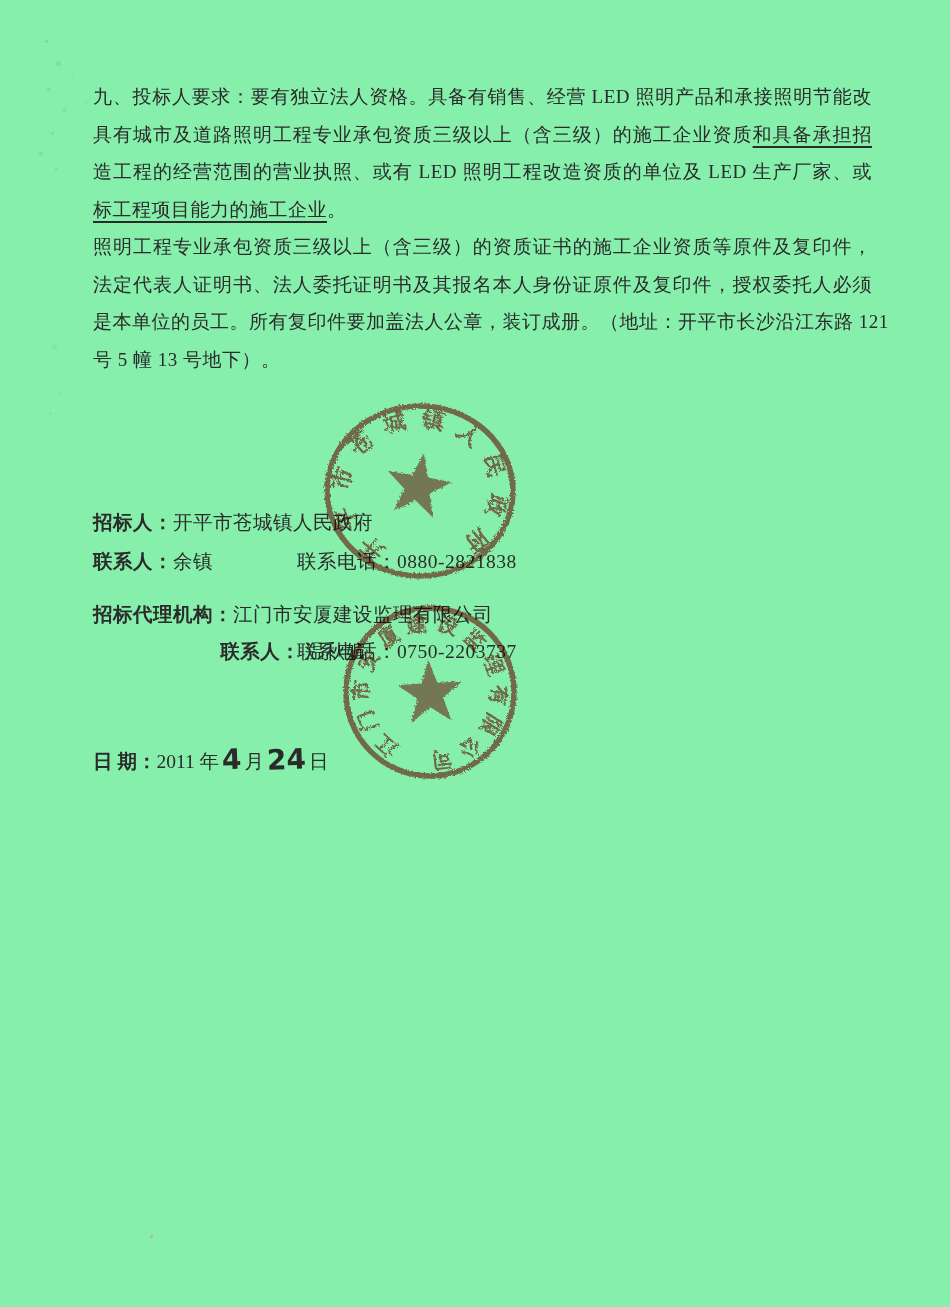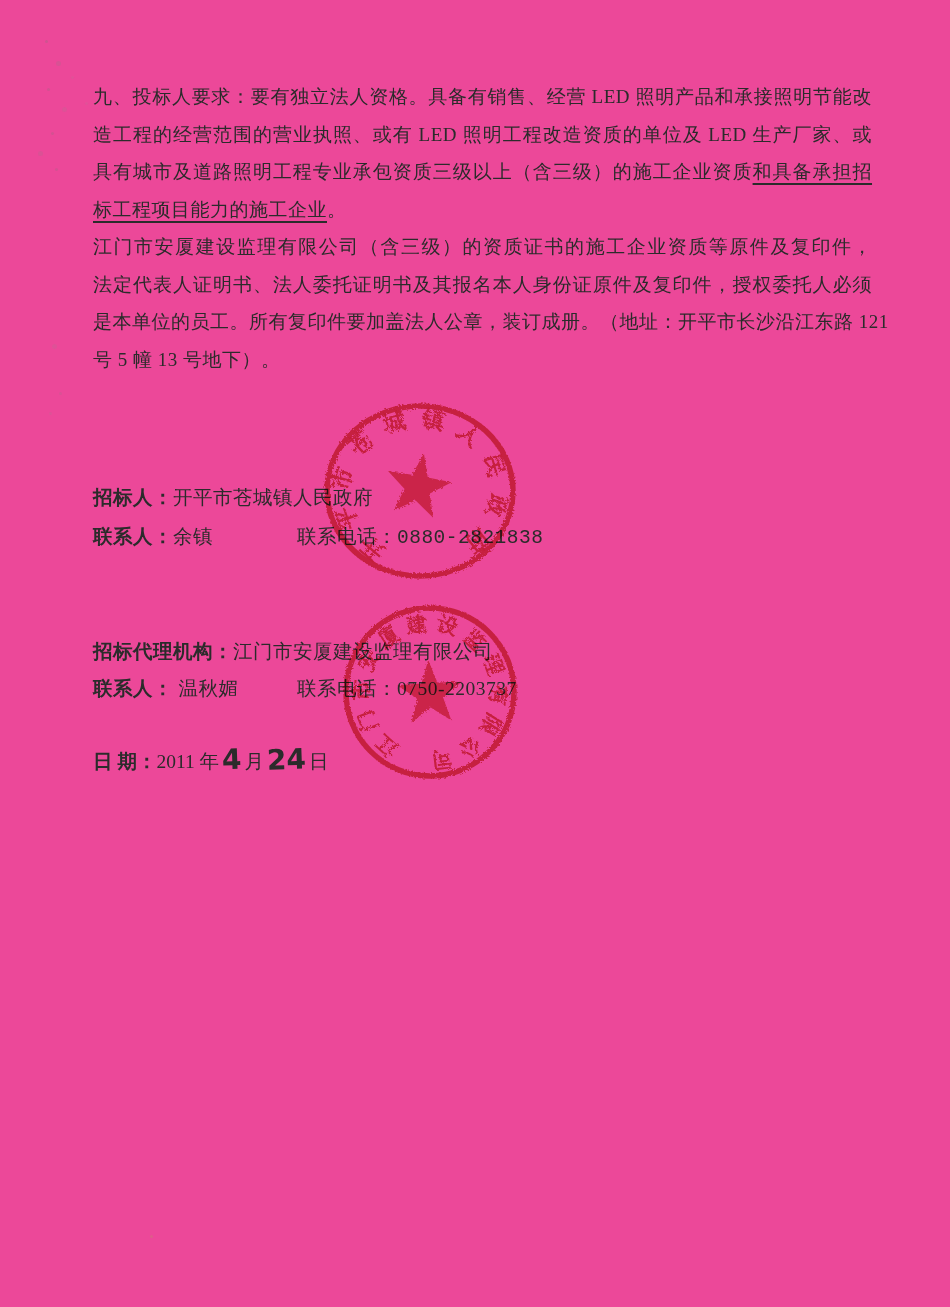--- a/index.html
+++ b/index.html
@@ -4,21 +4,21 @@
 <style>
   html,body{margin:0;padding:0;}
   body{
     width:950px;height:1307px;
     background:#fafaf8;
     font-family:"Liberation Serif","DejaVu Serif",serif;
     color:#2b2b2b;
     position:relative;
     overflow:hidden;
   }
-  .page{position:absolute;inset:0;background:#ec4899;}
+  .page{position:absolute;inset:0;background:#86efac;}
   
   .speckles{
     position:absolute;left:45px;top:40px;width:3px;height:3px;border-radius:50%;
     background:rgba(120,120,120,.25);
     box-shadow:
       12px 22px 0 1px rgba(130,130,130,.18),
       2px 48px 0 0 rgba(120,120,120,.22),
       18px 68px 0 1px rgba(140,140,140,.15),
       6px 92px 0 0 rgba(120,120,120,.2),
       -6px 112px 0 1px rgba(130,130,130,.16),
@@ -61,43 +61,43 @@
 </style>
 </head>
 <body>
 
 <div class="page">
   <div class="speckles"></div>
 
   <div class="body-text">
     <div>
         <div class="line"><span>九、投标人要求：要有独立法人资格。具备有销售、经营 LED 照明产品和承接照明节能改</span></div>
+        <div class="line"><span>具有城市及道路照明工程专业承包资质三级以上（含三级）的施工企业资质</span><span class="uline">和具备承担招</span></div>
         <div class="line"><span>造工程的经营范围的营业执照、或有 LED 照明工程改造资质的单位及 LED 生产厂家、或</span></div>
-        <div class="line"><span>具有城市及道路照明工程专业承包资质三级以上（含三级）的施工企业资质</span><span class="uline">和具备承担招</span></div>
         <div class="line last"><span class="uline">标工程项目能力的施工企业</span><span>。</span></div>
       </div>
     <div>
-        <div class="line"><span>江门市安厦建设监理有限公司（含三级）的资质证书的施工企业资质等原件及复印件，</span></div>
+        <div class="line"><span>照明工程专业承包资质三级以上（含三级）的资质证书的施工企业资质等原件及复印件，</span></div>
         <div class="line"><span>法定代表人证明书、法人委托证明书及其报名本人身份证原件及复印件，授权委托人必须</span></div>
         <div class="line"><span>是本单位的员工。所有复印件要加盖法人公章，装订成册。（地址：开平市长沙沿江东路 121</span></div>
         <div class="line last"><span>号 5 幢 13 号地下）。</span></div>
       </div>
   </div>
 
-  <div class="block tenderer" style="top:480px;font-family:Liberation Mono, monospace;">
+  <div class="block tenderer" style="top:503px;">
     <div class="bline">
       <span class="lbl">招标人：</span><span>开平市苍城镇人民政府</span>
     </div>
     <div class="bline">
       <span class="lbl">联系人：</span><span>余镇</span>
       <span class="phone"><span>联系电话：</span><span>0880-2821838</span></span>
     </div>
   </div>
 
-  <div class="block agency" style="top:633px;">
+  <div class="block agency" style="top:596px;text-align:center;">
     <div class="bline">
       <span class="lbl">招标代理机构：</span><span>江门市安厦建设监理有限公司</span>
     </div>
     <div class="bline">
       <span class="lbl">联系人：</span><span> 温秋媚</span>
       <span class="phone"><span>联系电话：</span><span>0750-2203737</span></span>
     </div>
   </div>
 
   <div class="dateline">

